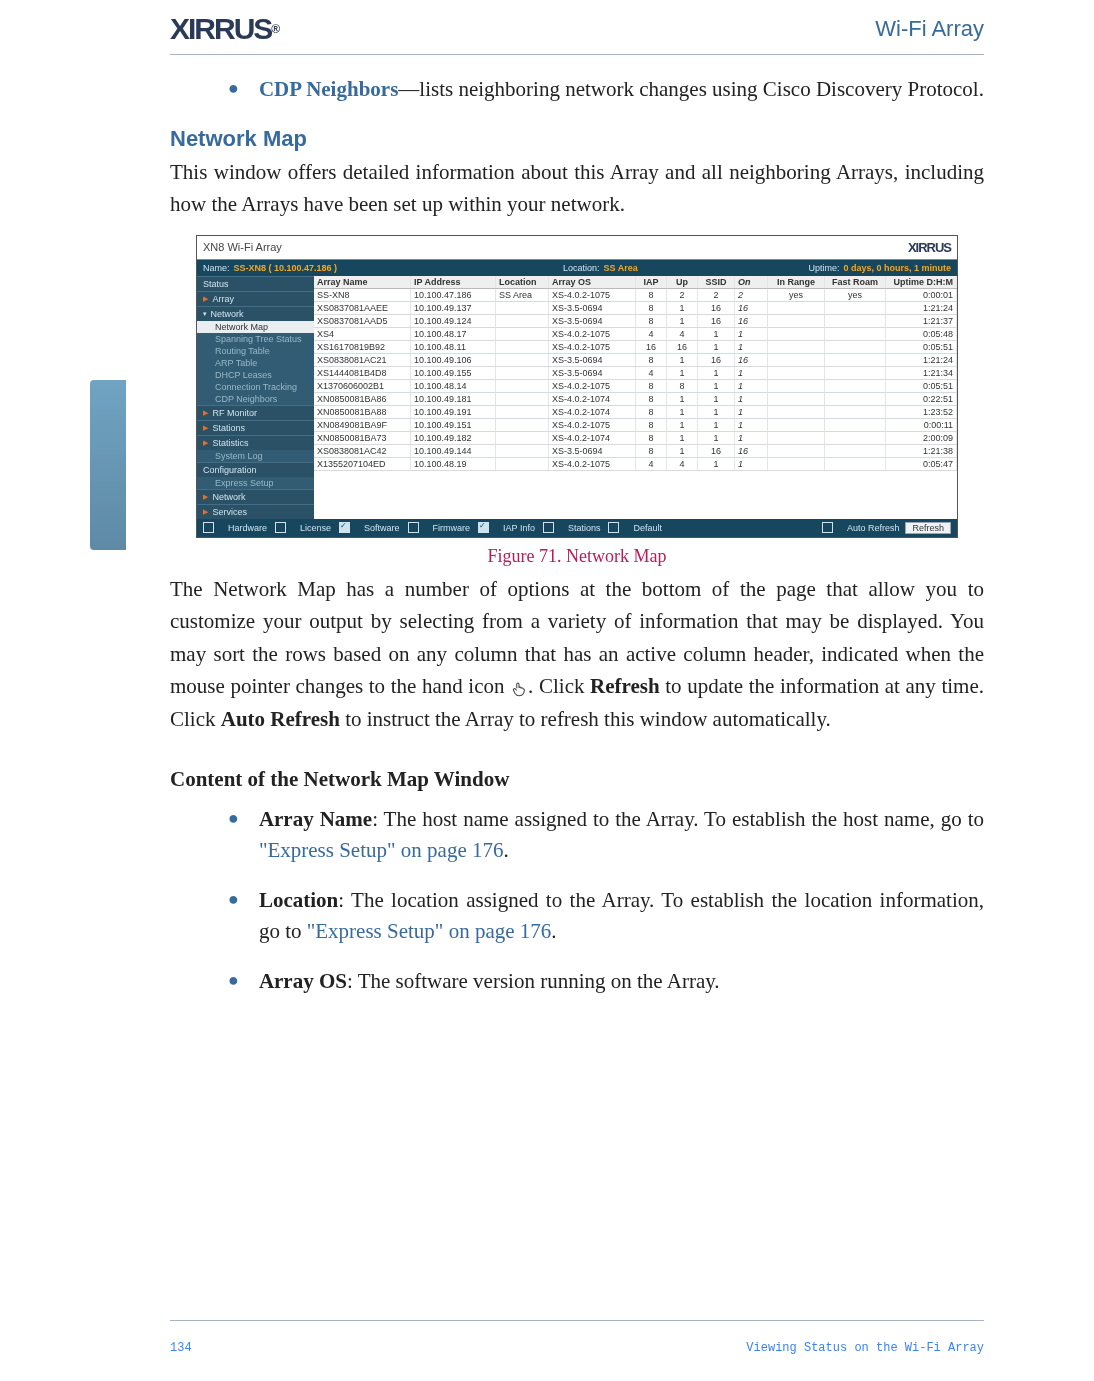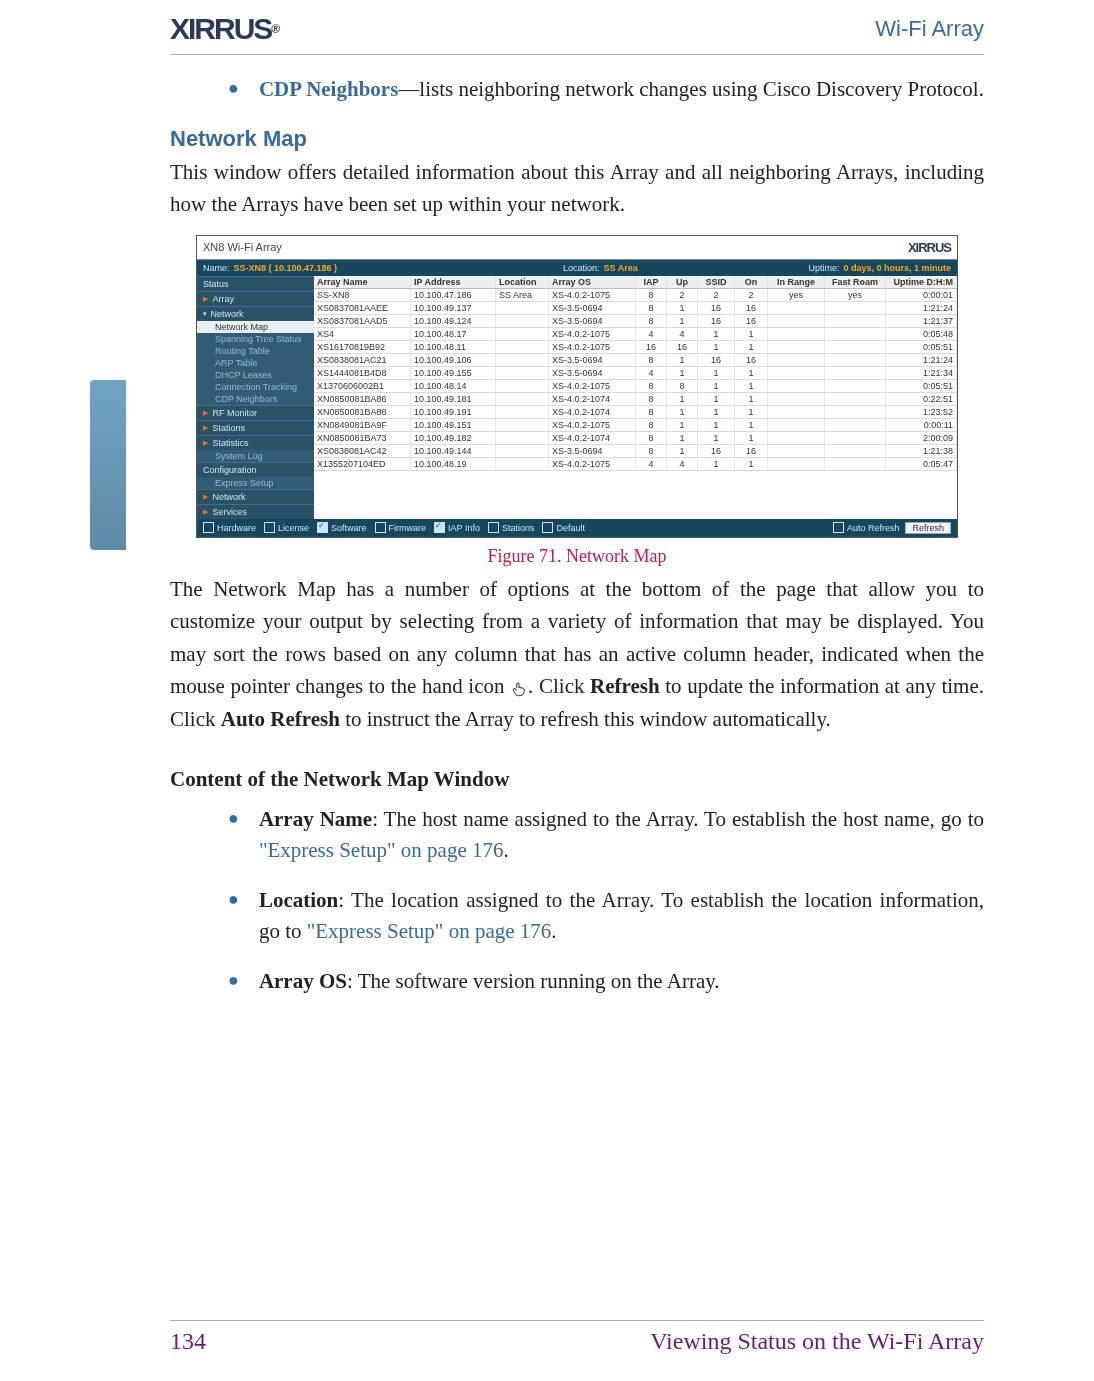--- a/index.html
+++ b/index.html
@@ -51,21 +51,21 @@
     margin:20px 0 4px 0;
   }
   .para {
     font-size:21px; line-height:1.55; text-align:justify;
     margin:2px 0 8px 0;
   }
   .bold { font-weight:bold; }
   .xref { color:#376a9d; }
   .caption { text-align:center; font-size:18px; margin:8px 0 6px 0; color:#be185d; font-family:Georgia,serif;}
   .footer-rule { position:absolute; left:170px; right:110px; bottom:60px; border-top:1px solid #a7b4c0; }
-  .footer { position:absolute; left:170px; right:110px; bottom:26px; display:flex; justify-content:space-between; font-family:Liberation Serif, serif; color:#701a75; font-size:24px;}
+  .footer { position:absolute; left:170px; right:110px; bottom:26px; display:flex; justify-content:space-between; font-family:Liberation Mono, monospace; color:#3b82f6; font-size:12px;}
   .side-tab {
     position:absolute; left:90px; top:380px; width:36px; height:170px;
     background: linear-gradient(#70a4c2, #5e8aa6);
     border-radius:4px 0 0 4px;
   }
 
   
   .shot {
     margin:14px auto 0 auto;
     width:760px;
@@ -94,25 +94,25 @@
   .shot-nav .grp .tri { color:#e07030; font-size:7px;}
   .shot-nav .itm { padding:1px 6px 1px 18px; color:#bcd5e3; }
   .shot-nav .sel { background:#e8eef2; color:#333; }
   .shot-nav .sub { color:#98b8c9; }
   .shot-table { flex:1; background:#fff; display:flex; flex-direction:column;}
   .shot-row { display:flex; border-bottom:1px solid #d5dbe0;}
   .shot-row.hd { background:#efefef; font-weight:bold; border-bottom:1px solid #bbb;}
   .shot-row > div { padding:1px 3px; border-right:1px solid #e5e5e5; overflow:hidden; white-space:nowrap; text-overflow:ellipsis;}
   .c0{width:90px;} .c1{width:78px;} .c2{width:46px;} .c3{width:80px;}
   .c4{width:24px;text-align:center;} .c5{width:24px;text-align:center;}
-  .c6{width:30px;text-align:center;} .c7{width:26px;text-align:center;}
+  .c6{width:30px;text-align:center;} .c7{width:26px;font-style:italic;}
   .c8{width:50px;text-align:center;} .c9{width:54px;text-align:center;}
   .c10{width:64px;text-align:right; padding-right:6px;}
   .shot-foot { background:#17475f; color:#cfe3ef; font-size:9px; display:flex; justify-content:space-between; align-items:center; padding:3px 6px;}
-  .chk { display:inline-flex; align-items:center; gap:3px; }
+  .chk { display:inline-flex; align-items:center; gap:14px; }
   .chk .box { width:9px; height:9px; border:1px solid #cfe3ef; display:inline-block; background:transparent;}
   .chk .box.on { background:#cfe3ef; position:relative;}
   .chk .box.on::after{content:"✓"; font-size:8px; color:#17475f; position:absolute; top:-2px; left:0;}
   .refresh-btn { background:#eef2f5; color:#333; border:1px solid #9aa6af; padding:0 6px; font-size:9px;}
   .hand-icon-wrapper { display:inline-block; vertical-align:baseline;}
   .hand-icon { width:18px; height:18px; display:inline-block; vertical-align:text-bottom;}
 </style>
 </head>
 <body>
 

